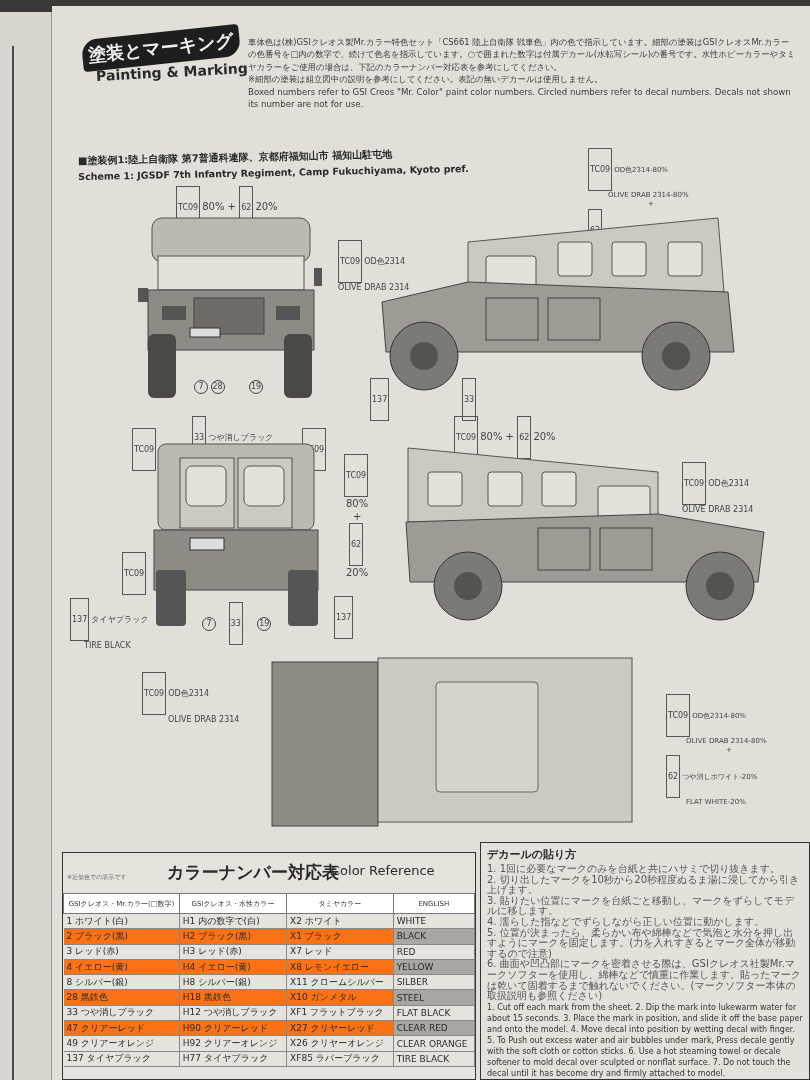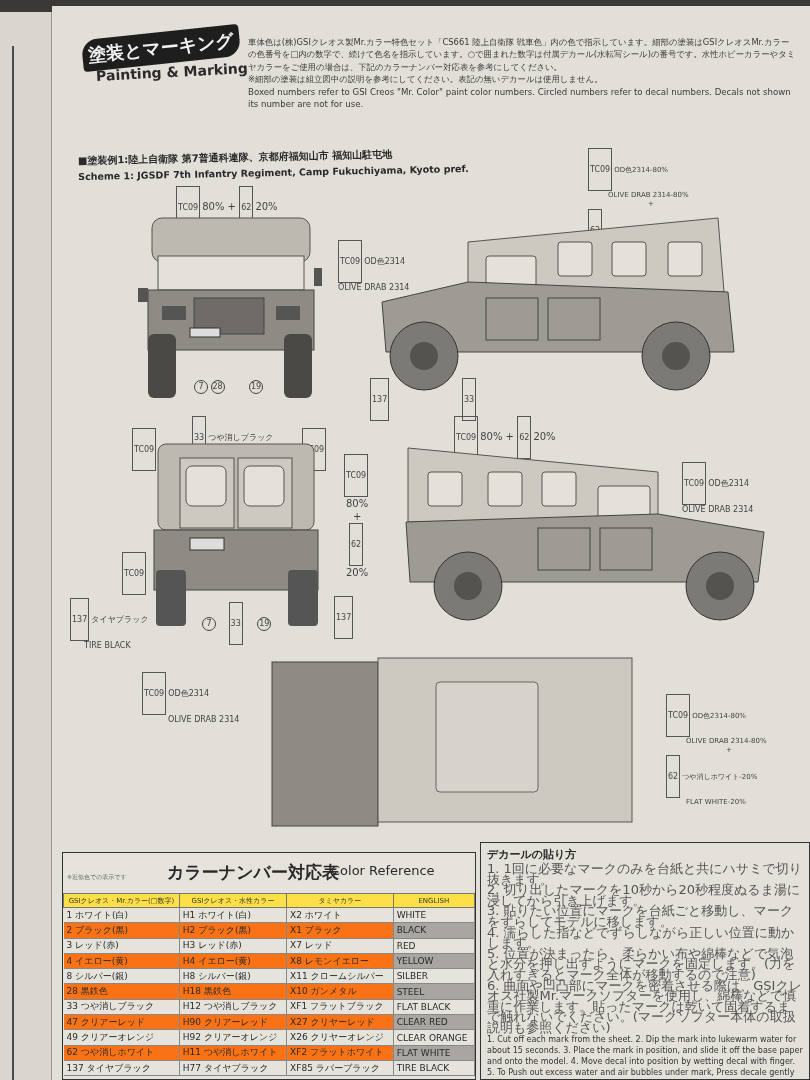--- a/index.html
+++ b/index.html
@@ -17,28 +17,28 @@
 .lbl.big{font-size:10px;line-height:13px}
 .box{display:inline-block;border:1px solid #555;padding:16px 1px;font-size:8px;line-height:9px;margin-right:2px}
 .circ{display:inline-block;width:14px;height:14px;border:1px solid #444;border-radius:50%;font-size:8px;line-height:12px;text-align:center}
 .drawing{position:absolute}
 .color-table{position:absolute;left:10px;top:846px;width:414px;height:228px;border:1.5px solid #333;background:#e6e3dc}
 .ct-title{height:40px;position:relative}
 .ct-note{position:absolute;left:4px;top:20px;font-size:6px;color:#666}
 .ct-jp{position:absolute;left:104px;top:8px;font-size:17px;font-weight:bold}
 .ct-en{position:absolute;left:268px;top:10px;font-size:13px;font-weight:normal}
 table{width:100%;border-collapse:collapse;font-size:9px}
-th{background:#fde047;color:#333;font-weight:normal;font-size:7px;height:14px;border:1px solid #777}
+th{background:#ffffff;color:#333;font-weight:normal;font-size:7px;height:20px;border:1px solid #777}
 td{height:15.3px;border-bottom:1px solid #888;border-right:1px solid #888;padding-left:3px;white-space:nowrap}
 tr.alt td{background:#f97316}
 tr.alt td.eng{background:#a9a6a1}
 td.eng{font-size:9px}
 .decal{position:absolute;left:428px;top:836px;width:330px;height:238px;border:1.5px solid #333;background:#e4e1da;padding:4px 6px}
 .decal h3{font-size:11px;font-weight:bold;margin-bottom:2px}
-.decal .jp{font-size:13px;line-height:10.6px;color:#555}
+.decal .jp{font-size:10px;line-height:10.6px;color:#555}
 .decal h4{font-size:11px;font-weight:bold;margin-top:4px}
 .decal .en{font-size:8px;line-height:11px;color:#333}
 </style>
 </head>
 <body>
 
 <div class="leftpage">
     <div class="rule"></div>
   </div>
 
@@ -187,21 +187,21 @@
     <table>
       <tbody>
           <tr>
         <th>GSIクレオス・Mr.カラー(□数字)</th>
         <th>GSIクレオス・水性カラー</th>
         <th>タミヤカラー</th>
         <th>ENGLISH</th>
       </tr>
       <tr>
             <td>1 ホワイト(白)</td>
-            <td>H1 ホワイト(白)</td>
+            <td>H1 内の数字で(白)</td>
             <td>X2 ホワイト</td>
             <td class="eng">WHITE</td>
           </tr>
       <tr class="alt">
             <td>2 ブラック(黒)</td>
             <td>H2 ブラック(黒)</td>
             <td>X1 ブラック</td>
             <td class="eng">BLACK</td>
           </tr>
       <tr>
@@ -238,26 +238,20 @@
             <td>47 クリアーレッド</td>
             <td>H90 クリアーレッド</td>
             <td>X27 クリヤーレッド</td>
             <td class="eng">CLEAR RED</td>
           </tr>
       <tr>
             <td>49 クリアーオレンジ</td>
             <td>H92 クリアーオレンジ</td>
             <td>X26 クリヤーオレンジ</td>
             <td class="eng">CLEAR ORANGE</td>
-          </tr>
-      <tr class="alt">
-            <td>62 つや消しホワイト</td>
-            <td>H11 つや消しホワイト</td>
-            <td>XF2 フラットホワイト</td>
-            <td class="eng">FLAT WHITE</td>
           </tr>
       <tr>
             <td>137 タイヤブラック</td>
             <td>H77 タイヤブラック</td>
             <td>XF85 ラバーブラック</td>
             <td class="eng">TIRE BLACK</td>
           </tr>
     </tbody>
       </table>
   </div>

